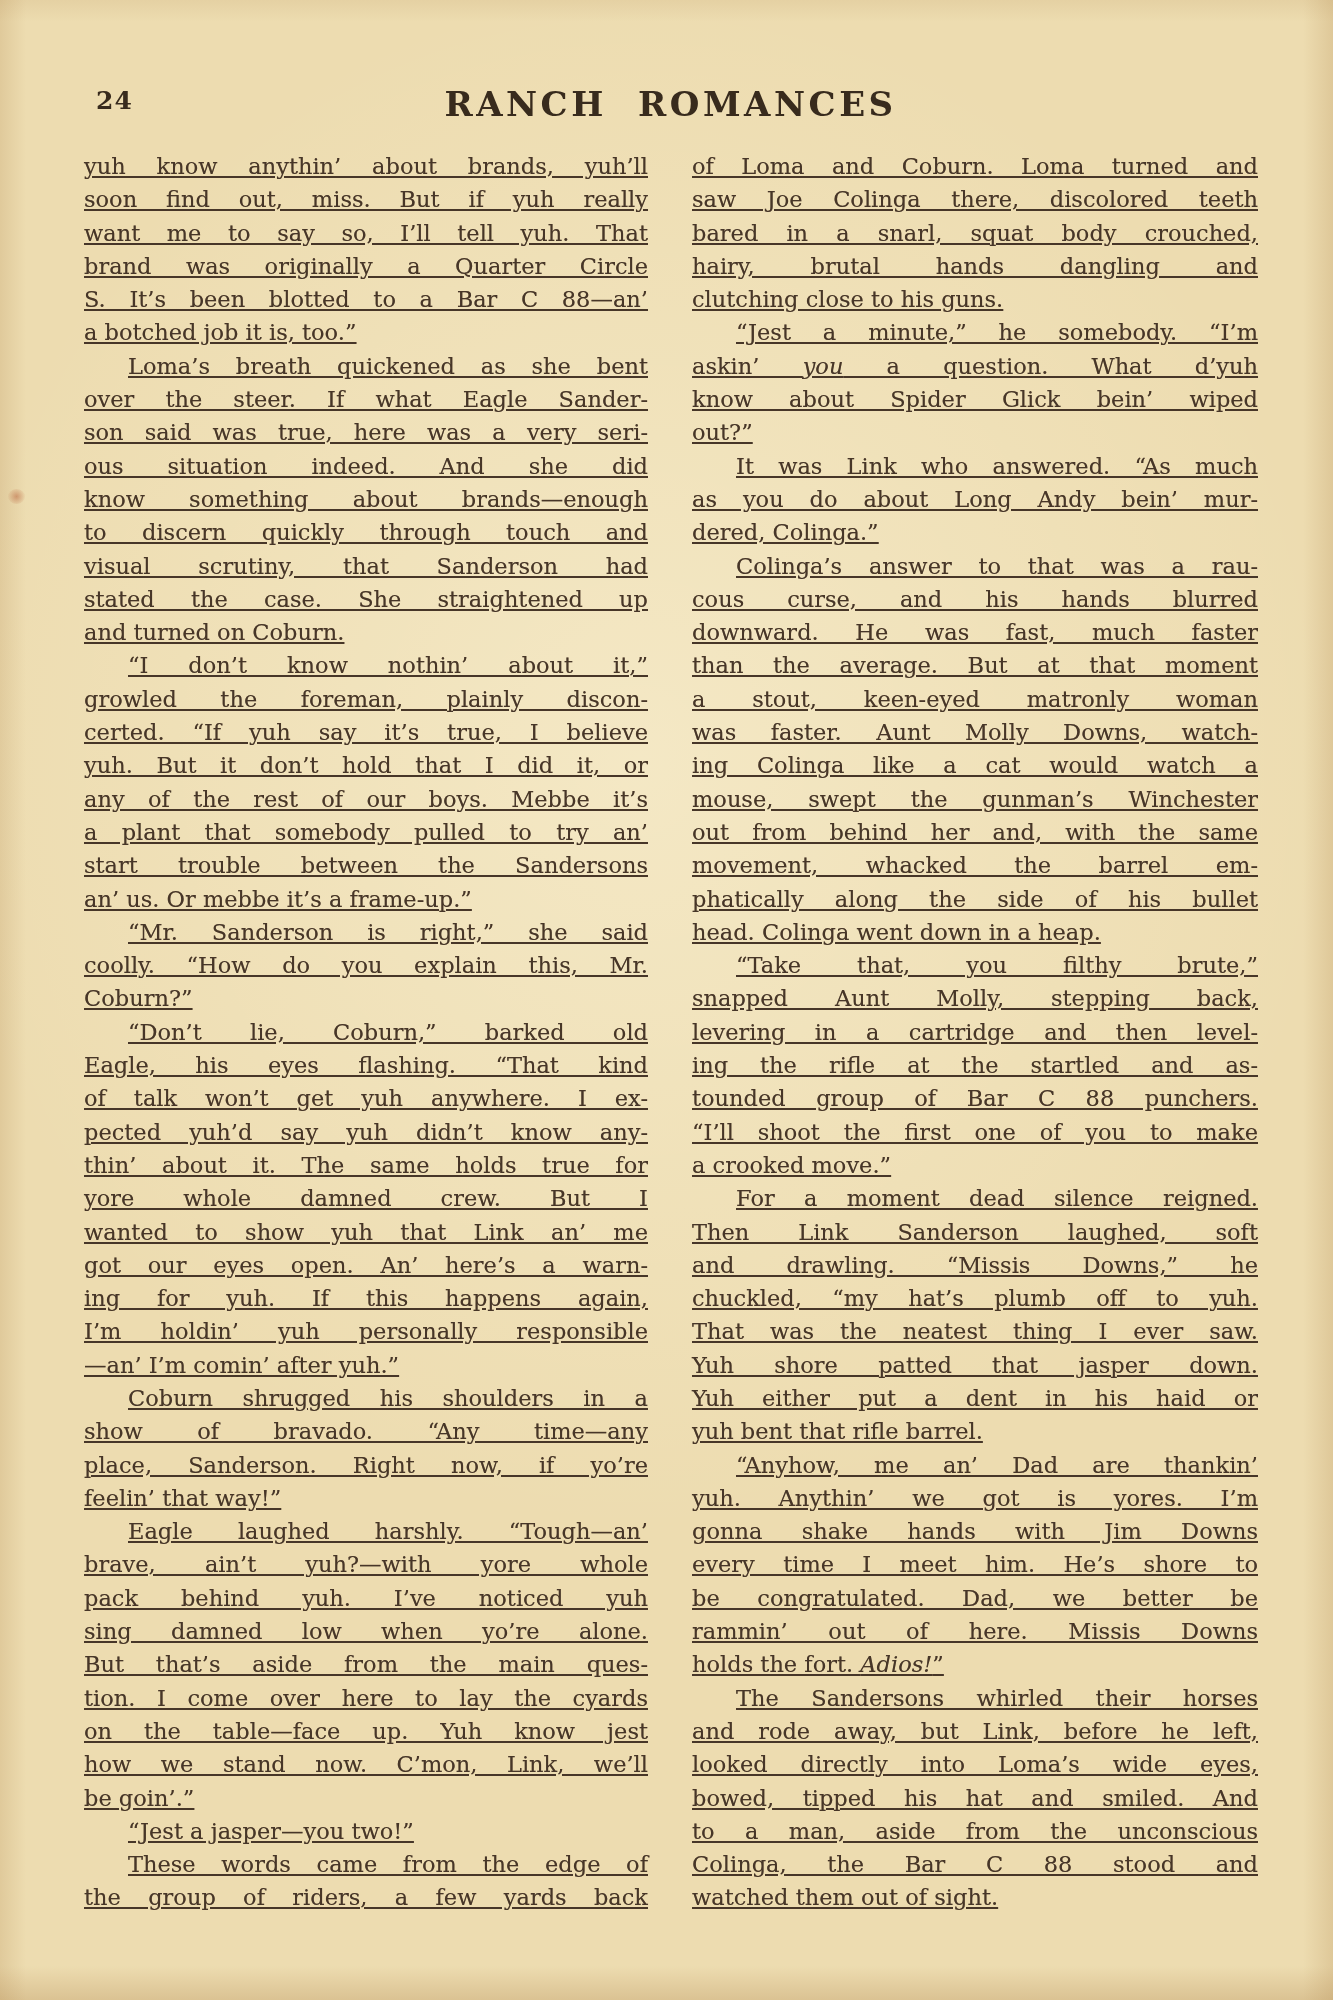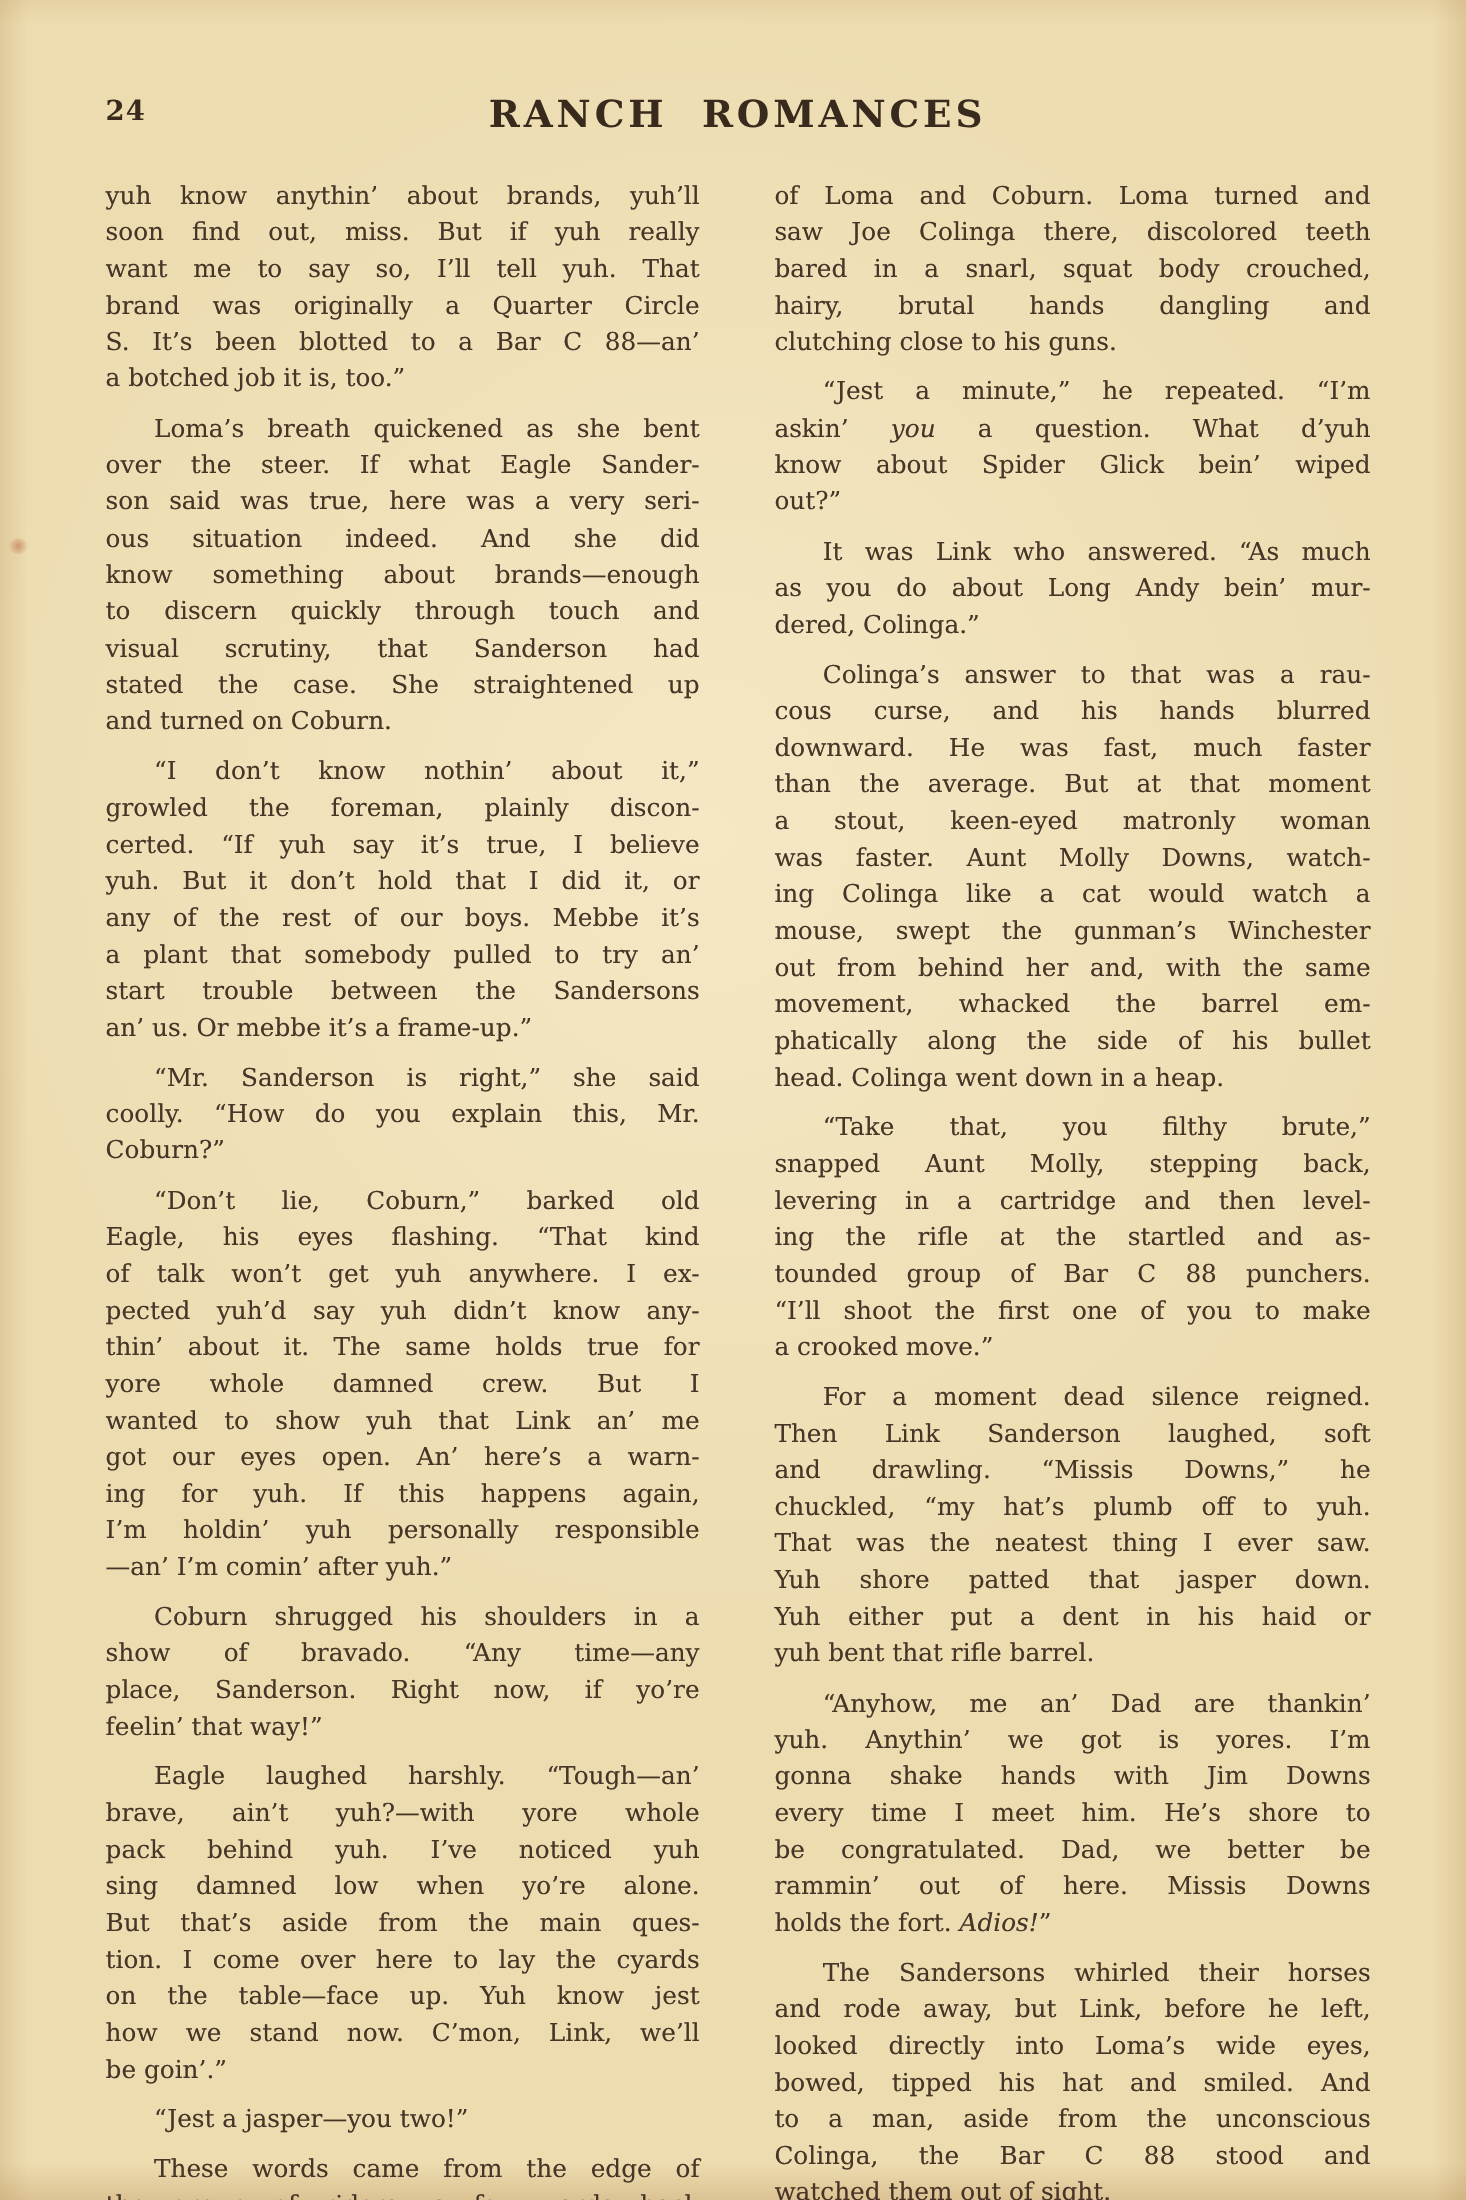--- a/index.html
+++ b/index.html
@@ -43,21 +43,21 @@
   .title{
     position:absolute;left:0;right:0;top:0;text-align:center;
     font-size:34px;font-weight:bold;color:var(--ink-dark);
     letter-spacing:3.5px;word-spacing:16px;
   }
   .columns{
     position:absolute;top:150px;left:84px;display:flex;gap:44px;
   }
   .col{width:564px;}
   .col-right{width:566px;}
-  .para{margin:12px;}
+  .para{margin:0;text-decoration:underline;}
   .line{
     font-size:22.5px;
     line-height:33.3px;
     text-align:justify;
     text-align-last:justify;
     color:var(--ink);
     text-shadow:0 0 0.5px rgba(70,52,34,0.45);
     white-space:normal;
   }
   .line.indent{padding-left:44px;}
@@ -149,21 +149,21 @@
       </div>
     <div class="col col-right">
         <div class="para">
           <div class="line">of Loma and Coburn. Loma turned and</div>
           <div class="line">saw Joe Colinga there, discolored teeth</div>
           <div class="line">bared in a snarl, squat body crouched,</div>
           <div class="line">hairy, brutal hands dangling and</div>
           <div class="line end">clutching close to his guns.</div>
         </div>
         <div class="para">
-          <div class="line indent">“Jest a minute,” he repeated. “I’m</div>
+          <div class="line indent">“Jest a minute,” he somebody. “I’m</div>
           <div class="line">askin’ <i>you</i> a question. What d’yuh</div>
           <div class="line">know about Spider Glick bein’ wiped</div>
           <div class="line end">out?”</div>
         </div>
         <div class="para">
           <div class="line indent">It was Link who answered. “As much</div>
           <div class="line">as you do about Long Andy bein’ mur-</div>
           <div class="line end">dered, Colinga.”</div>
         </div>
         <div class="para">

